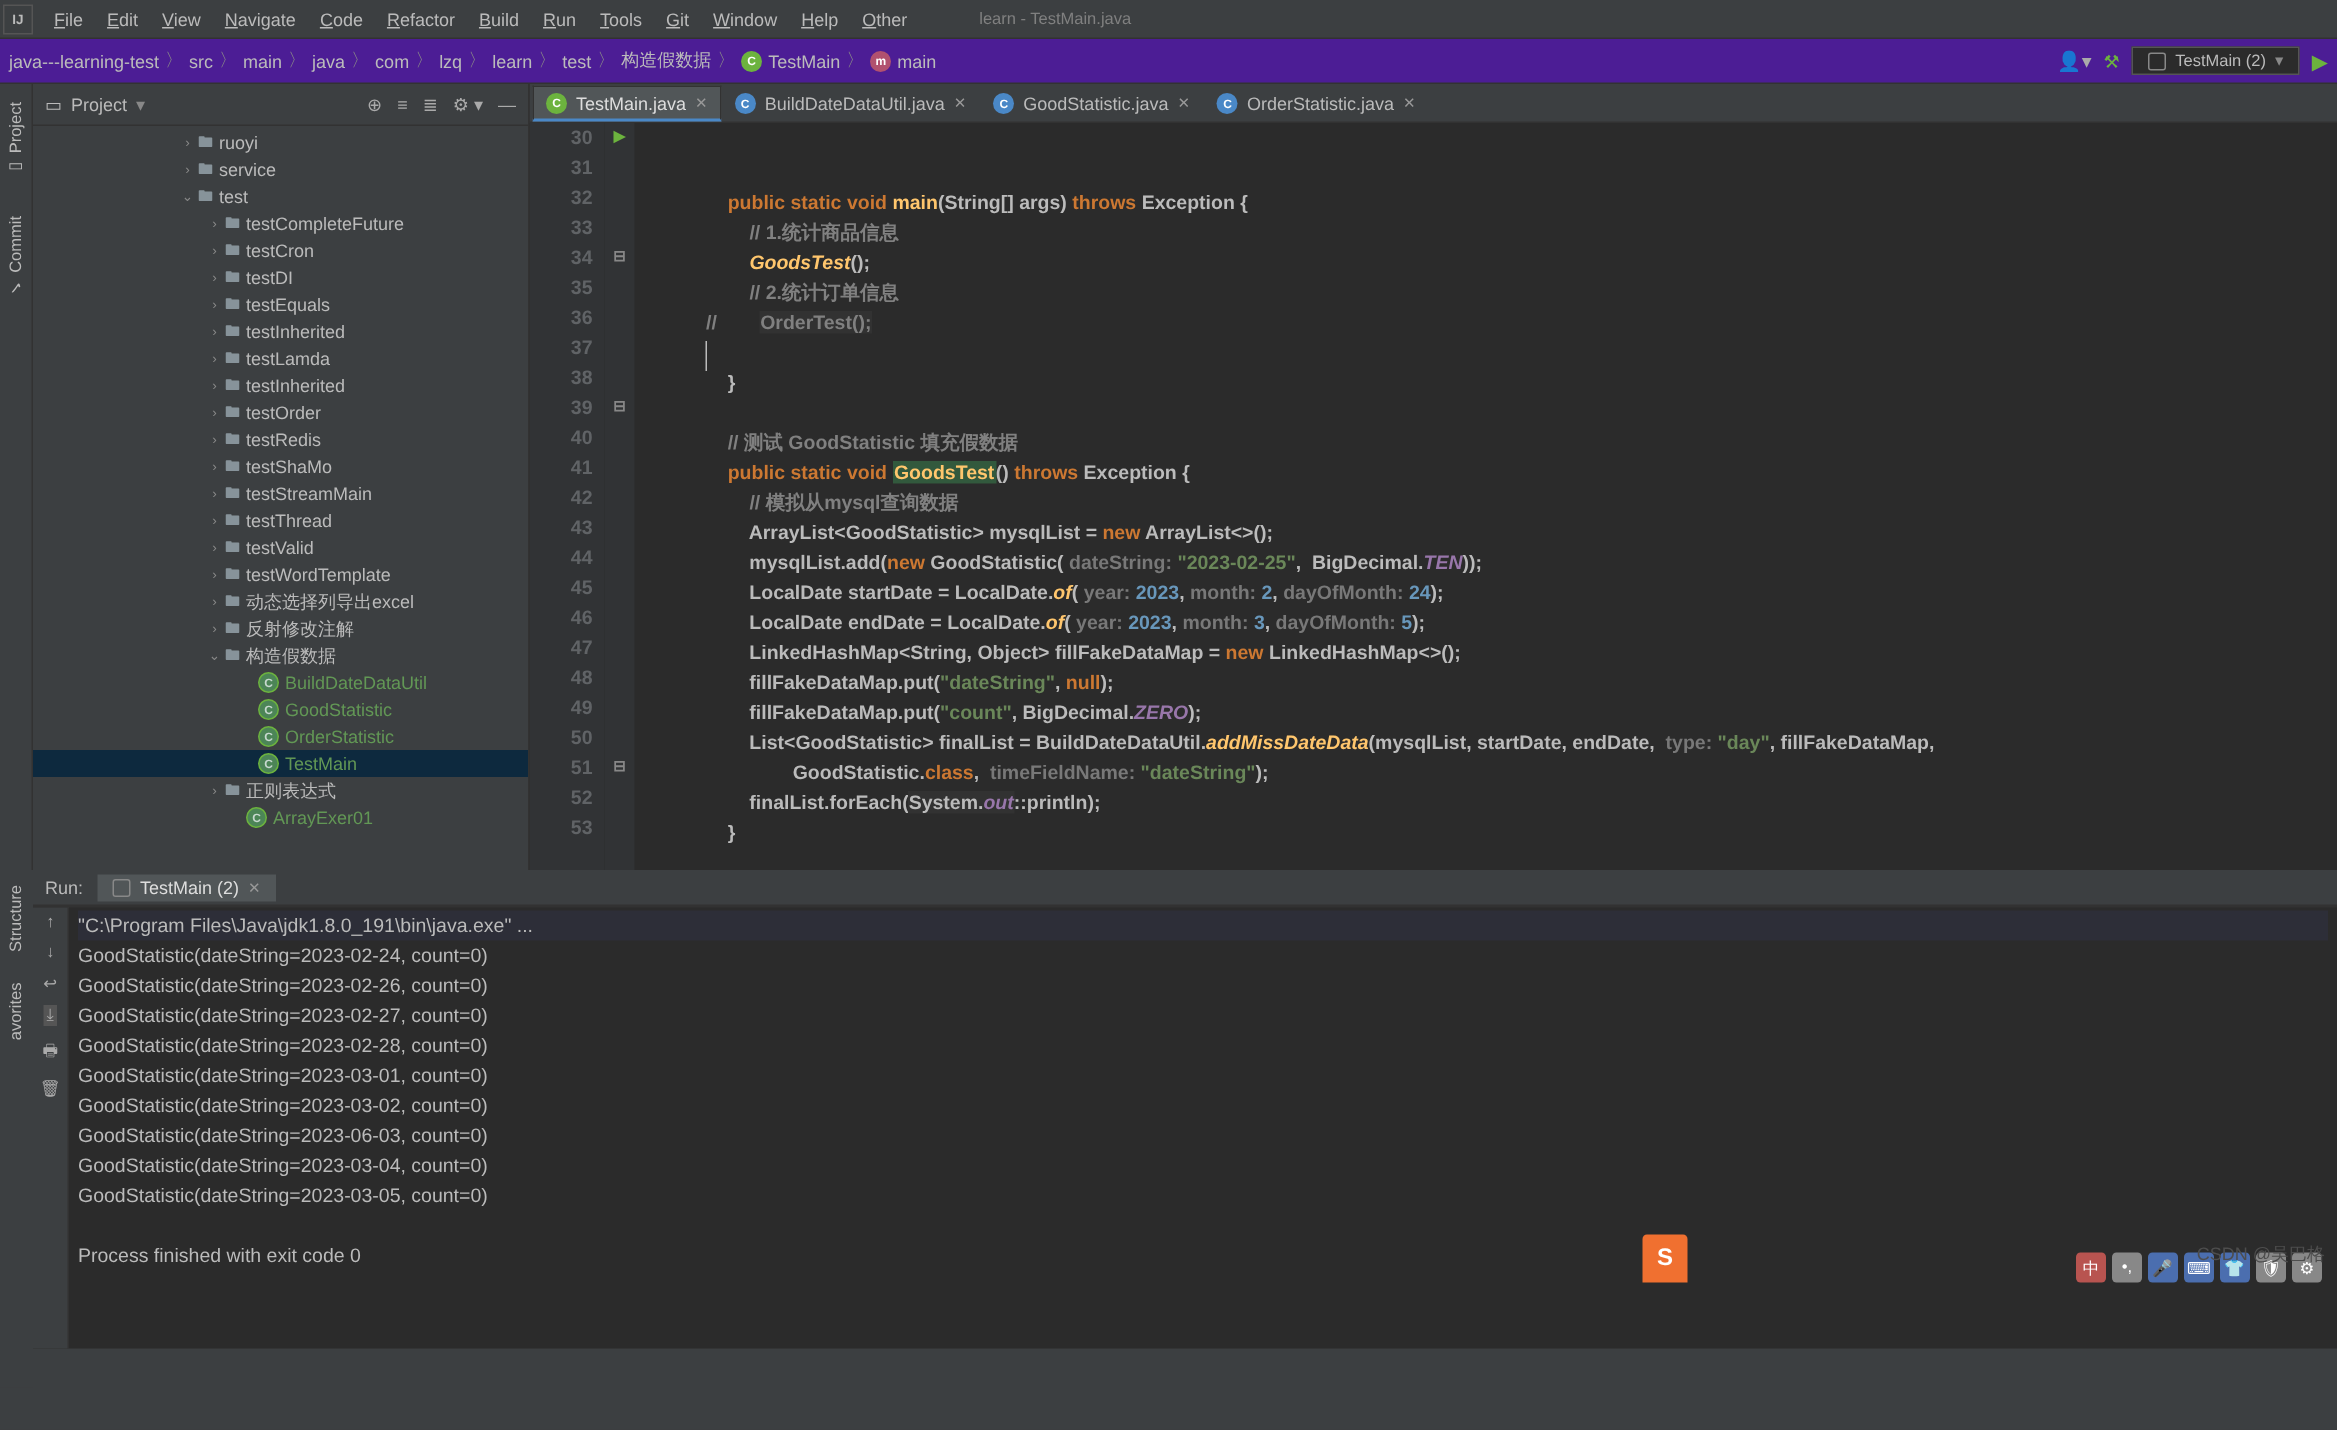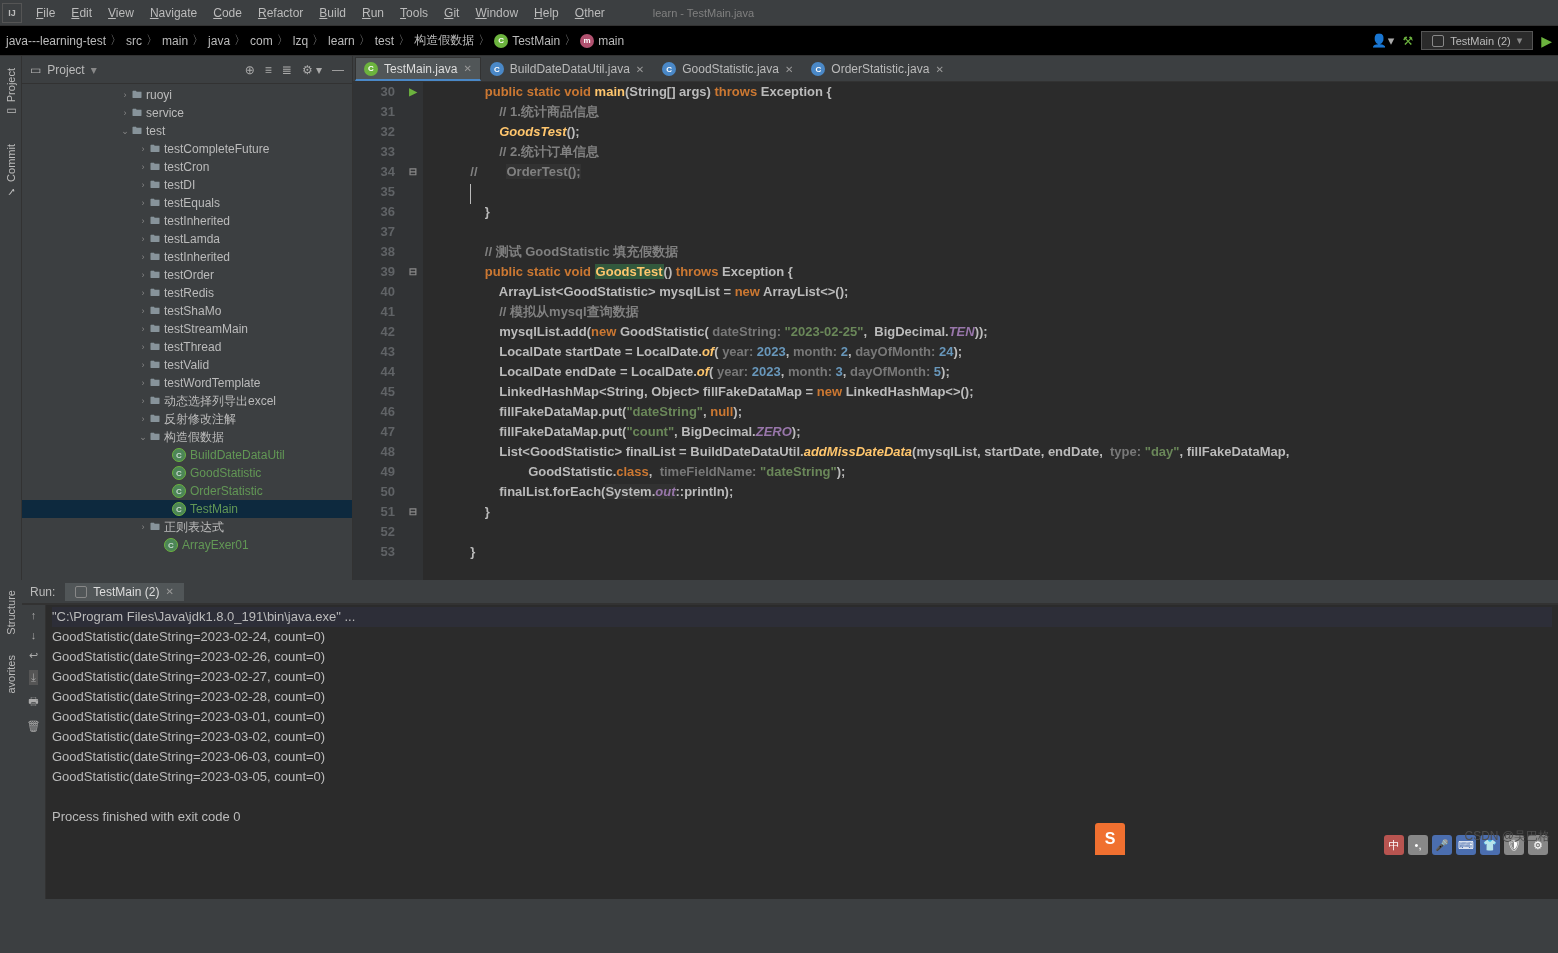--- a/index.html
+++ b/index.html
@@ -2,21 +2,21 @@
 <html><head>
 <meta charset="utf-8">
 <style>
 * { margin:0; padding:0; box-sizing:border-box; font-family:"Segoe UI",Arial,sans-serif; }
 body { background:#3c3f41; color:#bbbbbb; font-size:12px; width:1558px; height:953px; overflow:hidden; position:relative; }
 .menubar { height:26px; background:#3c3f41; display:flex; align-items:center; padding:0 2px; border-bottom:1px solid #323232; }
 .menubar .logo { width:20px; height:20px; background:#3c3f41; border:1px solid #555; margin-right:6px; display:flex; align-items:center; justify-content:center; font-size:9px; font-weight:bold; color:#bbb;}
 .menubar .menu-item { padding:0 8px; color:#bbbbbb; cursor:pointer; }
 .menubar .menu-item u { text-decoration:underline; }
 .menubar .title { margin-left:40px; color:#808080; font-size:11px; }
-.navbar { height:30px; background:#000000; display:flex; align-items:center; padding:0 6px; border-bottom:1px solid #323232; justify-content:space-between;gap:35px;}
+.navbar { height:30px; background:#4c1d95; display:flex; align-items:center; padding:0 6px; border-bottom:1px solid #323232; justify-content:space-between;gap:35px;}
 .breadcrumb { display:flex; align-items:center; gap:4px; font-size:12px; color:#bbbbbb;}
 .breadcrumb .crumb { display:flex; align-items:center; gap:4px;}
 .breadcrumb .sep { color:#888;}
 .breadcrumb .icon-c { width:14px; height:14px; border-radius:50%; background:#6cb33e; display:inline-flex; align-items:center; justify-content:center; font-size:8px; color:#fff; font-weight:bold;}
 .breadcrumb .icon-m { width:14px; height:14px; border-radius:50%; background:#b1516f; display:inline-flex; align-items:center; justify-content:center; font-size:8px; color:#fff; font-weight:bold;}
 .navbar-right { display:flex; align-items:center; gap:8px; }
 .navbar-right .run-config { background:#2b2b2b; border:1px solid #555; padding:2px 10px; display:flex; align-items:center; gap:6px; font-size:11px; color:#bbb;}
 .navbar-right .play-fill { color:#6cb33e; font-size:14px;}
 .navbar-right .icn { color:#aaa; cursor:pointer; font-size:13px;}
 .navbar-right .build-hammer { color:#6cb33e; font-size:12px;}
@@ -40,21 +40,21 @@
 .editor-tabs { height:26px; background:#3c3f41; display:flex; align-items:flex-end; padding:0 2px; border-bottom:1px solid #323232;}
 .etab { height:24px; display:flex; align-items:center; padding:0 8px; gap:6px; color:#bbb; font-size:12px; cursor:pointer; border:1px solid transparent;}
 .etab.active { background:#515658; color:#ddd; border:1px solid #323232; border-bottom:2px solid #4a88c7; }
 .etab .close { color:#999; font-size:10px;}
 .etab .ic { width:14px; height:14px; border-radius:50%; display:inline-flex; align-items:center; justify-content:center; font-size:8px; color:#fff; font-weight:bold;}
 .code-area { flex:1; display:flex; overflow:hidden; font-family:Consolas,monospace; font-size:13px; line-height:20px;font-weight:bold;}
 .gutter { width:50px; background:#313335; color:#606366; text-align:right; padding-right:8px; padding-top:0;}
 .gutter .ln { height:20px;}
 .gutter2 { width:20px; background:#313335; text-align:center; color:#6cb33e; font-size:10px;}
 .gutter2 .gp { height:20px; color:#888;}
-.code { flex:1; padding-left:4px; overflow:auto;}
+.code { flex:1; padding-left:4px; overflow:auto;margin-top:43px;}
 .code .line { height:20px; white-space:pre;}
 .kw { color:#cc7832; }
 .str { color:#6a8759; }
 .com { color:#808080; }
 .num { color:#6897bb; }
 .fn { color:#ffc66d; }
 .it { font-style:italic; color:#ffc66d;}
 .sel-code { background:#323232;}
 .highlight-fn { color:#ffc66d; background:#32593d; padding:0 1px;}
 .hint { color:#787878;}
@@ -385,22 +385,22 @@
           <div class="line">                <span class="kw">public static void</span> <span class="fn">main</span>(String[] args) <span class="kw">throws</span> Exception {</div>
           <div class="line">                    <span class="com">// 1.统计商品信息</span></div>
           <div class="line">                    <span class="it">GoodsTest</span>();</div>
           <div class="line">                    <span class="com">// 2.统计订单信息</span></div>
           <div class="line">            <span class="com">//        </span><span class="sel-code"><span class="com">OrderTest();</span></span></div>
           <div class="line">            <span class="caret-line"></span></div>
           <div class="line">                }</div>
           <div class="line">            </div>
           <div class="line">                <span class="com">// 测试 GoodStatistic 填充假数据</span></div>
           <div class="line">                <span class="kw">public static void</span> <span class="highlight-fn">GoodsTest</span>() <span class="kw">throws</span> Exception {</div>
+          <div class="line">                    <span class="com">// 模拟从mysql查询数据</span></div>
           <div class="line">                    ArrayList&lt;GoodStatistic&gt; mysqlList = <span class="kw">new</span> ArrayList&lt;&gt;();</div>
-          <div class="line">                    <span class="com">// 模拟从mysql查询数据</span></div>
           <div class="line">                    mysqlList.add(<span class="kw">new</span> GoodStatistic( <span class="hint">dateString:</span> <span class="str">"2023-02-25"</span>,  BigDecimal.<span class="special">TEN</span>));</div>
           <div class="line">                    LocalDate startDate = LocalDate.<span class="static-call">of</span>( <span class="hint">year:</span> <span class="num">2023</span>, <span class="hint">month:</span> <span class="num">2</span>, <span class="hint">dayOfMonth:</span> <span class="num">24</span>);</div>
           <div class="line">                    LocalDate endDate = LocalDate.<span class="static-call">of</span>( <span class="hint">year:</span> <span class="num">2023</span>, <span class="hint">month:</span> <span class="num">3</span>, <span class="hint">dayOfMonth:</span> <span class="num">5</span>);</div>
           <div class="line">                    LinkedHashMap&lt;String, Object&gt; fillFakeDataMap = <span class="kw">new</span> LinkedHashMap&lt;&gt;();</div>
           <div class="line">                    fillFakeDataMap.put(<span class="str">"dateString"</span>, <span class="kw">null</span>);</div>
           <div class="line">                    fillFakeDataMap.put(<span class="str">"count"</span>, BigDecimal.<span class="special">ZERO</span>);</div>
           <div class="line">                    List&lt;GoodStatistic&gt; finalList = BuildDateDataUtil.<span class="static-call">addMissDateData</span>(mysqlList, startDate, endDate,  <span class="hint">type:</span> <span class="str">"day"</span>, fillFakeDataMap,</div>
           <div class="line">                            GoodStatistic.<span class="kw">class</span>,  <span class="hint">timeFieldName:</span> <span class="str">"dateString"</span>);</div>
           <div class="line">                    finalList.forEach(<span class="sel-code">System.<span class="special">out</span></span>::println);</div>
           <div class="line">                }</div>
@@ -441,20 +441,21 @@
     </div>
     <div class="console" id="console">
         <div class="cmd">"C:\Program Files\Java\jdk1.8.0_191\bin\java.exe" ...</div>
         <div>GoodStatistic(dateString=2023-02-24, count=0)</div>
         <div>GoodStatistic(dateString=2023-02-26, count=0)</div>
         <div>GoodStatistic(dateString=2023-02-27, count=0)</div>
         <div>GoodStatistic(dateString=2023-02-28, count=0)</div>
         <div>GoodStatistic(dateString=2023-03-01, count=0)</div>
         <div>GoodStatistic(dateString=2023-03-02, count=0)</div>
         <div>GoodStatistic(dateString=2023-06-03, count=0)</div>
+        <div>GoodStatistic(dateString=2023-03-04, count=0)</div>
         <div>GoodStatistic(dateString=2023-03-05, count=0)</div>
         <div>&nbsp;</div>
         <div>Process finished with exit code 0</div>
       </div>
   </div>
 </div>
 
 <div class="bottom-left-gutter">
   <span class="vtab">Structure</span>
   <span class="vtab">avorites</span>

